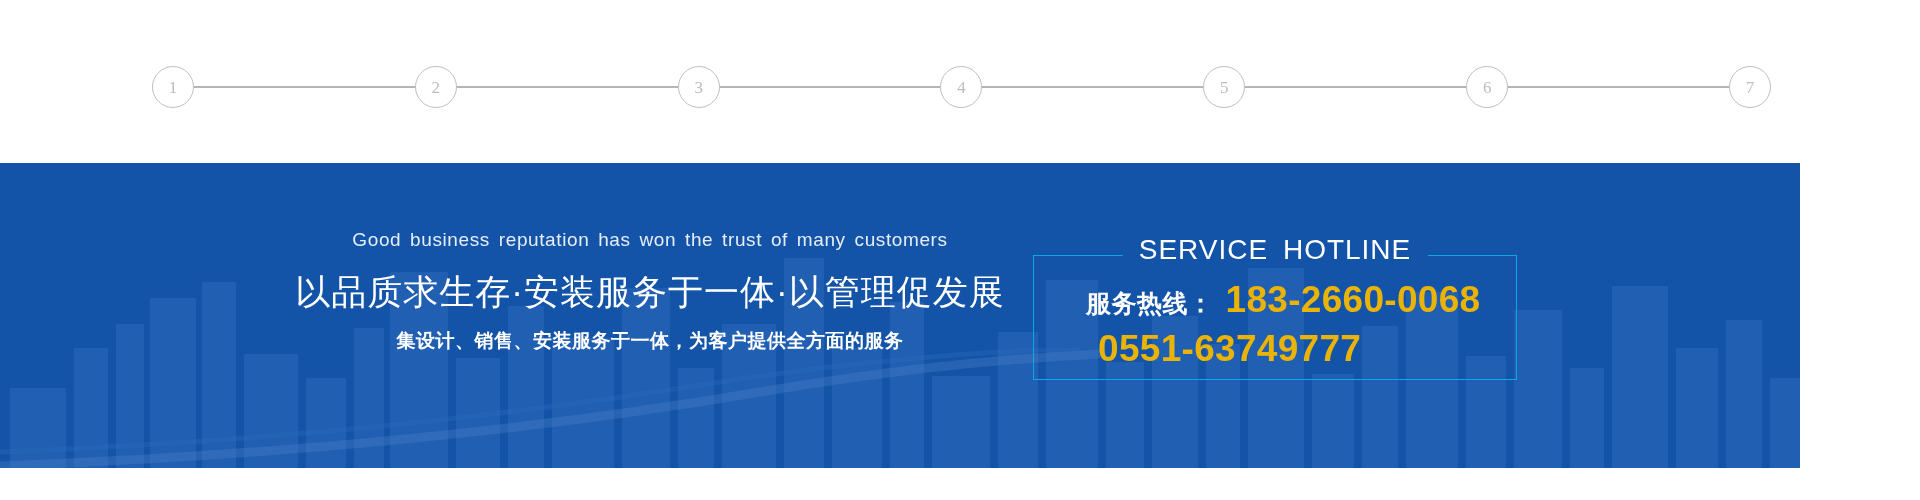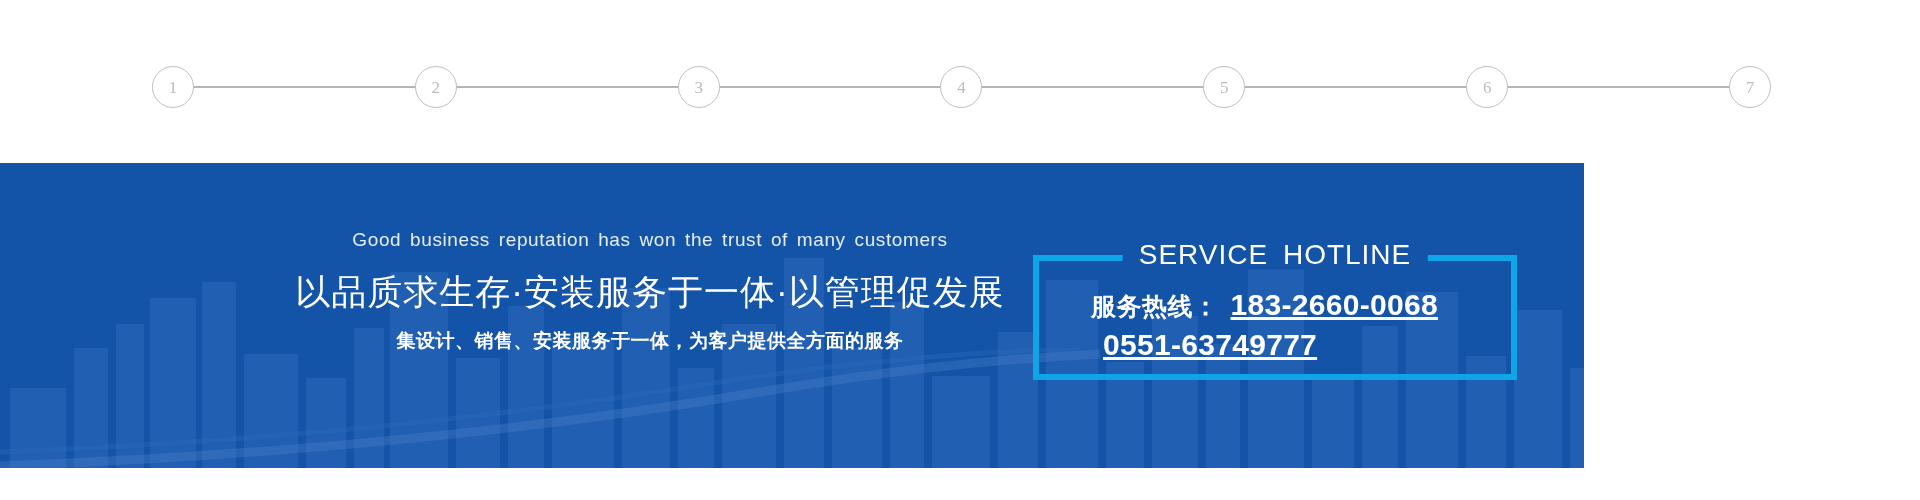--- a/index.html
+++ b/index.html
@@ -43,21 +43,21 @@
     font-size:17px;
     font-family:"Liberation Serif","DejaVu Serif",serif;
     line-height:1;
     user-select:none;
   }
 
   
   .banner {
     position:absolute;
     left:0; top:163px;
-    width:1584px; height:305px;
+    width:1800px; height:305px;
     background:#1354a8;
     overflow:hidden;
   }
   .banner-city {
     position:absolute;
     left:0; bottom:0;
     width:1920px; height:240px;
     opacity:.5;
   }
   .banner-road {
@@ -102,21 +102,21 @@
     white-space:nowrap;
     line-height:1.2;
     font-weight:bold;
   }
 
   
   .hotline {
     position:absolute;
     left:1033px; top:92px;
     width:484px; height:125px;
-    border:6px solid #0ea5e9;
+    border:1px solid #0ea5e9;
   }
   .hotline-title {
     position:absolute;
     left:50%;
     top:-5px;
     transform:translate(-50%,-52%);
     background:#1354a8;
     padding:0 16px;
     color:#ffffff;
     font-size:28px;
@@ -141,26 +141,25 @@
     white-space:nowrap;
     line-height:1.32;
   }
   .hotline-label {
     color:#ffffff;
     font-size:25px;
     font-weight:bold;
     letter-spacing:.5px;
   }
   .hotline-number {
-    color:#ffffff;
-    font-size:30px;
+    color:#eab308;
+    font-size:37px;
     font-weight:bold;
     letter-spacing:.3px;
     margin-left:12px;
-    text-decoration:underline;
   }
   .hotline-row.second .hotline-number { }
 
   .tail { position:absolute; left:0; top:468px; width:1920px; height:32px; background:#ffffff; }
 </style>
 </head>
 <body>
 
 <div class="page">
 

